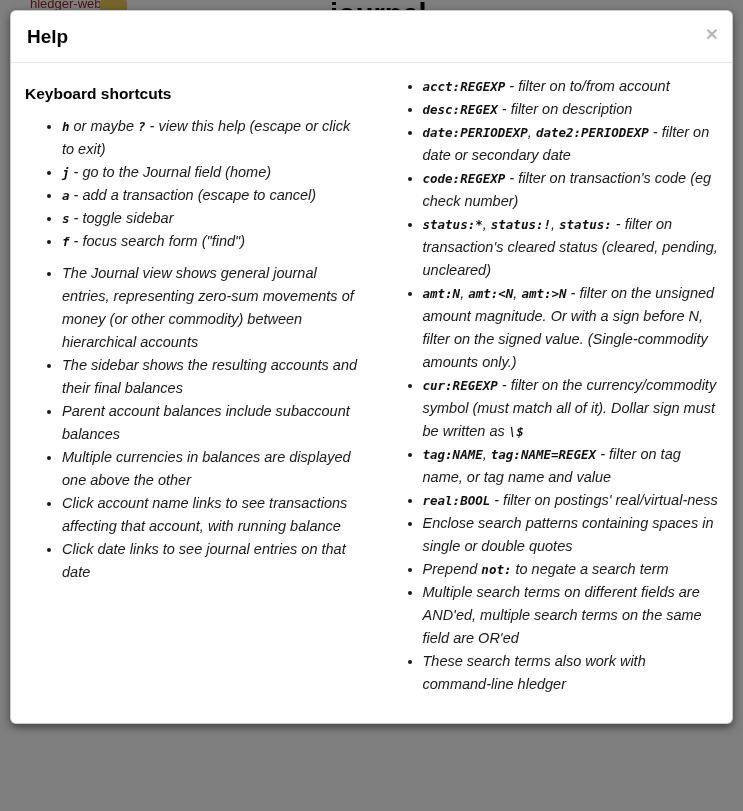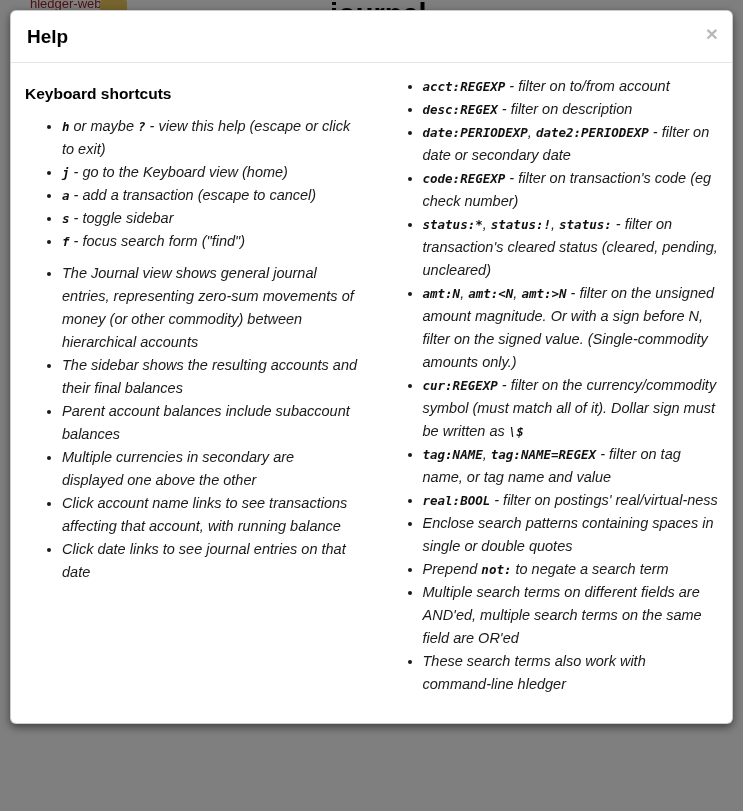--- a/index.html
+++ b/index.html
@@ -53,30 +53,30 @@
     <button class="close" type="button">
       <span>×</span>
     </button>
     <h3 class="modal-title">Help</h3>
   </div>
   <div class="modal-body">
     <div class="col">
       <h4 class="section-heading">Keyboard shortcuts</h4>
       <ul class="help-list">
           <li><code>h</code><span> or maybe </span><code>?</code><span> - view this help (escape or click to exit)</span></li>
-          <li><code>j</code><span> - go to the Keyboard view (home)</span></li>
+          <li><code>j</code><span> - go to the Journal field (home)</span></li>
           <li><code>a</code><span> - add a transaction (escape to cancel)</span></li>
           <li><code>s</code><span> - toggle sidebar</span></li>
           <li><code>f</code><span> - focus search form ("find")</span></li>
         </ul>
       <ul class="help-list">
           <li><span>The Journal view shows general journal entries, representing zero-sum movements of money (or other commodity) between hierarchical accounts</span></li>
           <li><span>The sidebar shows the resulting accounts and their final balances</span></li>
           <li><span>Parent account balances include subaccount balances</span></li>
-          <li><span>Multiple currencies in secondary are displayed one above the other</span></li>
+          <li><span>Multiple currencies in balances are displayed one above the other</span></li>
           <li><span>Click account name links to see transactions affecting that account, with running balance</span></li>
           <li><span>Click date links to see journal entries on that date</span></li>
         </ul>
     </div>
     <div class="col">
       <ul class="help-list">
           <li><code>acct:REGEXP</code><span> - filter on to/from account</span></li>
           <li><code>desc:REGEX</code><span> - filter on description</span></li>
           <li><code>date:PERIODEXP</code><span>, </span><code>date2:PERIODEXP</code><span> - filter on date or secondary date</span></li>
           <li><code>code:REGEXP</code><span> - filter on transaction's code (eg check number)</span></li>

